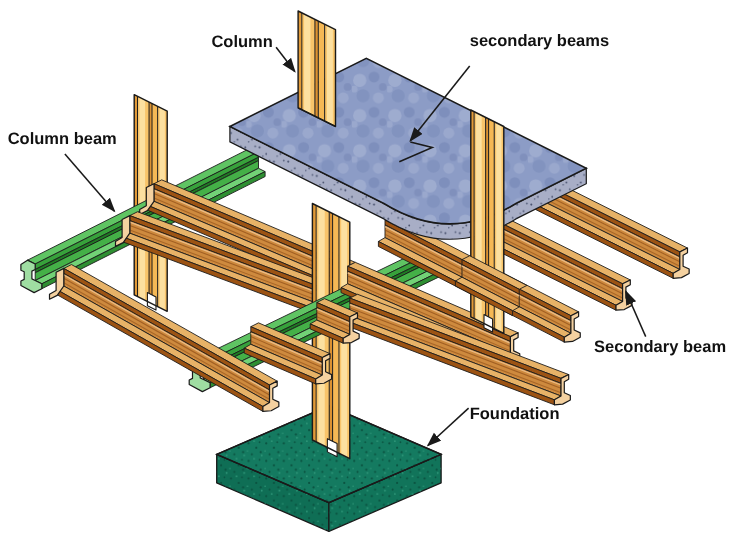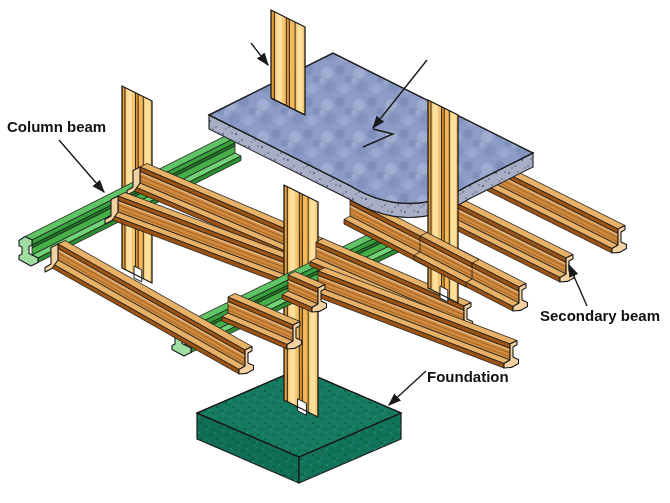--- a/index.html
+++ b/index.html
@@ -262,22 +262,24 @@
           <path d="M251,43L268,65" stroke="#1A1A1A" stroke-width="1.4" fill="none" marker-end="url(#ah)"></path>
           <path d="M59,140L104,192" stroke="#1A1A1A" stroke-width="1.4" fill="none" marker-end="url(#ah)"></path>
           <path d="M427,60L373,128" stroke="#1A1A1A" stroke-width="1.4" fill="none" marker-end="url(#ah)"></path>
           <path d="M373,129L393,134L363,147" stroke="#1A1A1A" stroke-width="1.4" fill="none"></path>
           <path d="M587,306L569,265" stroke="#1A1A1A" stroke-width="1.4" fill="none" marker-end="url(#ah)"></path>
           <path d="M426,371L389,405" stroke="#1A1A1A" stroke-width="1.4" fill="none" marker-end="url(#ah)"></path>
         </g>
       </g>
   </svg>
 
+  <div class="lbl" style="left:146px;top:28px;width:102px;text-align:right;">Column</div>
 
   <div class="lbl" style="left:7px;top:116px;">Column beam</div>
 
   <div class="lbl" style="left:427px;top:27px;">
+    <span>secondary beams</span>
   </div>
 
   <div class="lbl" style="left:540px;top:305px;">Secondary beam</div>
 
   <div class="lbl" style="left:427px;top:350px;margin-top:16px;">Foundation</div>
 </div>
 
 </body></html>

